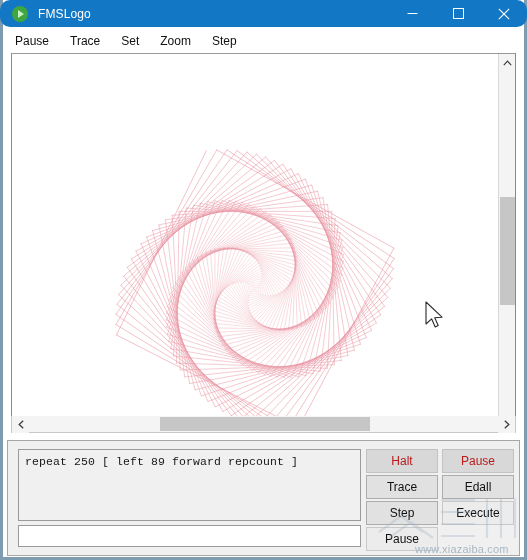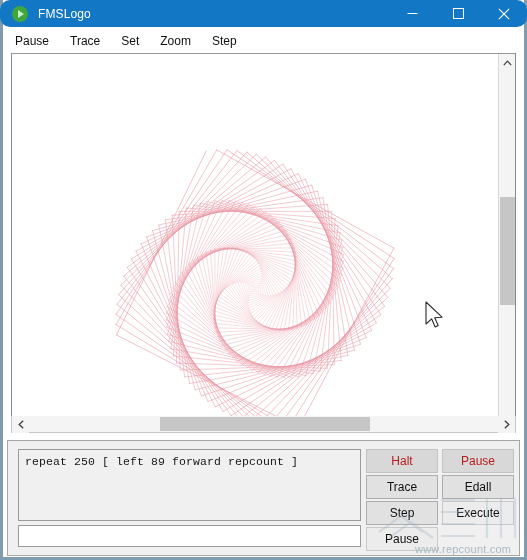--- a/index.html
+++ b/index.html
@@ -625,19 +625,19 @@
   </div>
 
   <svg id="watermark" viewBox="0 0 150 70">
     <g fill="none" stroke="#9fb3c2" stroke-width="2.2">
       <path d="M8 46 L30 30 L52 46"></path>
       <path d="M18 52 L40 36 L62 52"></path>
       <path d="M70 14 L104 14 M70 26 L104 26 M70 38 L104 38 M70 50 L104 50"></path>
       <path d="M116 12 L116 52 M130 12 L130 52 M144 12 L144 52"></path>
     </g>
   </svg>
-  <div id="watermark-text">www.repcount.com</div>
+  <div id="watermark-text">www.xiazaiba.com</div>
 
   <svg id="mouse-cursor" width="22" height="30" viewBox="0 0 22 30">
     <path d="M2 1 L2 23 L7.6 17.8 L11.2 26 L14.2 24.6 L10.7 16.8 L18 16.2 Z" fill="#ffffff" stroke="#2b2b2b" stroke-width="1.1" stroke-linejoin="round"></path>
   </svg>
 
 </div>
 
 </body></html>

